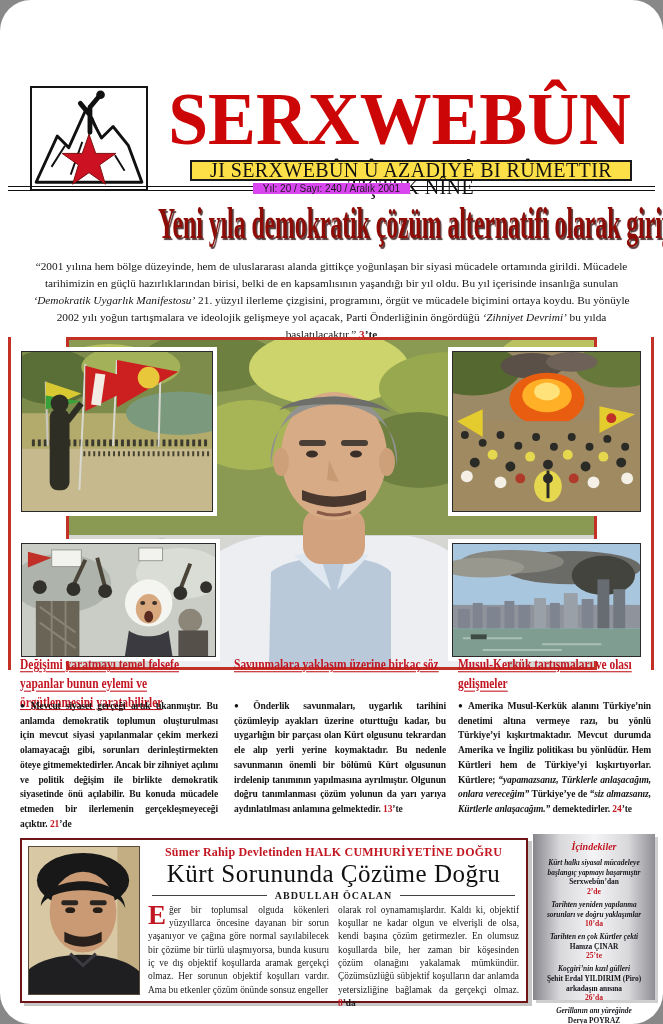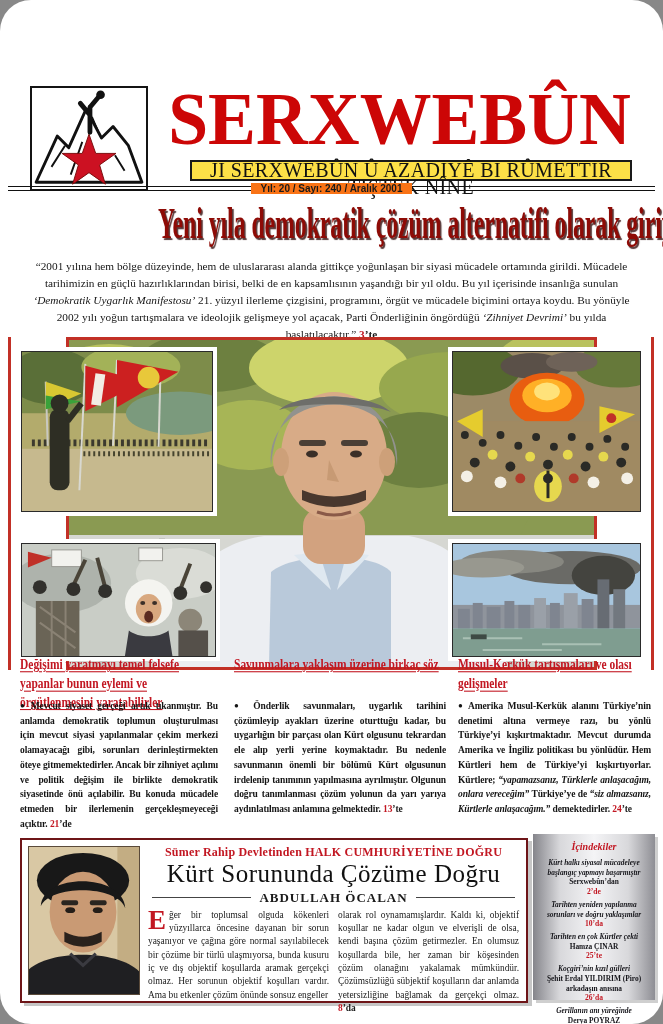--- a/index.html
+++ b/index.html
@@ -19,22 +19,22 @@
     font-weight:bold; font-size:74px; line-height:1; color:#cc0606;
     letter-spacing:0px; white-space:nowrap; transform:scaleX(0.97); transform-origin:center;
   }
   .motto { position:absolute; left:190px; top:160px; width:442px; height:21px;
     border:2px solid #1a1a1a; text-align:center; font-size:20px; line-height:17px;
     letter-spacing:0.4px; color:#111; background:#fde047; }
   .issue-row { position:absolute; left:8px; right:8px; top:182px; height:13px;
     display:flex; align-items:center; justify-content:center; }
   .issue-rule { position:absolute; left:0; right:0; top:4px; height:5px;
     border-top:1.5px solid #111; border-bottom:1.5px solid #111; }
-  .issue-label { position:relative; background:#f97316; padding:0 10px;
-    font-family:"Liberation Sans", sans-serif; font-weight:bold; font-size:10px; }
+  .issue-label { position:relative; background:#d946ef; padding:0 10px;
+    font-family:"Liberation Sans", sans-serif; font-weight:normal; font-size:10px; }
   
   .headline-wrap { position:absolute; left:0; right:0; top:196px; height:56px;
     text-align:center; overflow:visible; }
   .headline { display:inline-block; white-space:nowrap;
     font-weight:bold; font-size:37px; line-height:52px; color:#8e0b06;
     transform:scale(0.64,1.22); transform-origin:50% 40%;
     text-shadow:2.5px 2px 1px rgba(45,6,6,0.8); letter-spacing:0px; }
   .lead { position:absolute; left:28px; right:28px; top:258px;
     font-size:11.3px; line-height:1.5; text-align:center; color:#151515; }
   .lead em { font-style:italic; }
@@ -73,21 +73,21 @@
   .portrait { position:absolute; left:6px; top:6px; width:112px; height:149px;
     border:1px solid #5a4a3a; }
   .portrait svg { width:100%; height:100%; display:block; }
   .feat-content { position:absolute; left:126px; top:5px; right:7px; }
   .kicker { text-align:center; font-weight:bold; font-size:12px; color:#c21722;
     letter-spacing:0.2px; }
   .feat-title { text-align:center; font-size:25px; line-height:1.15; color:#101010;
     letter-spacing:0.5px; font-weight:normal; }
   .byline-row { display:flex; align-items:center; gap:8px; margin:1px 4px 3px; }
   .byline-row .bl-line { flex:1; height:1px; background:#444; }
-  .byline { font-weight:bold; font-size:13px; letter-spacing:1px; }
+  .byline { font-weight:bold; font-size:10px; letter-spacing:1px; }
   .feat-body { display:flex; gap:9px; }
   .feat-col { flex:1; font-size:9.4px; line-height:1.42; text-align:justify; color:#191919; }
   .dropcap { float:left; font-size:27px; line-height:22px; font-weight:bold;
     color:#c21722; padding-right:3px; }
   
   .toc { position:absolute; left:533px; top:834px; width:122px; height:166px;
     background:linear-gradient(90deg,#85858b 0%,#d8d8db 22%,#f4f4f6 50%,#d8d8db 78%,#8e8e94 100%);
     box-shadow:3px 3px 0 #cfcfcf; padding-top:7px; text-align:center; }
   .toc-title { font-weight:bold; font-style:italic; font-size:10px; color:#c21722;
     margin-bottom:6px; }

